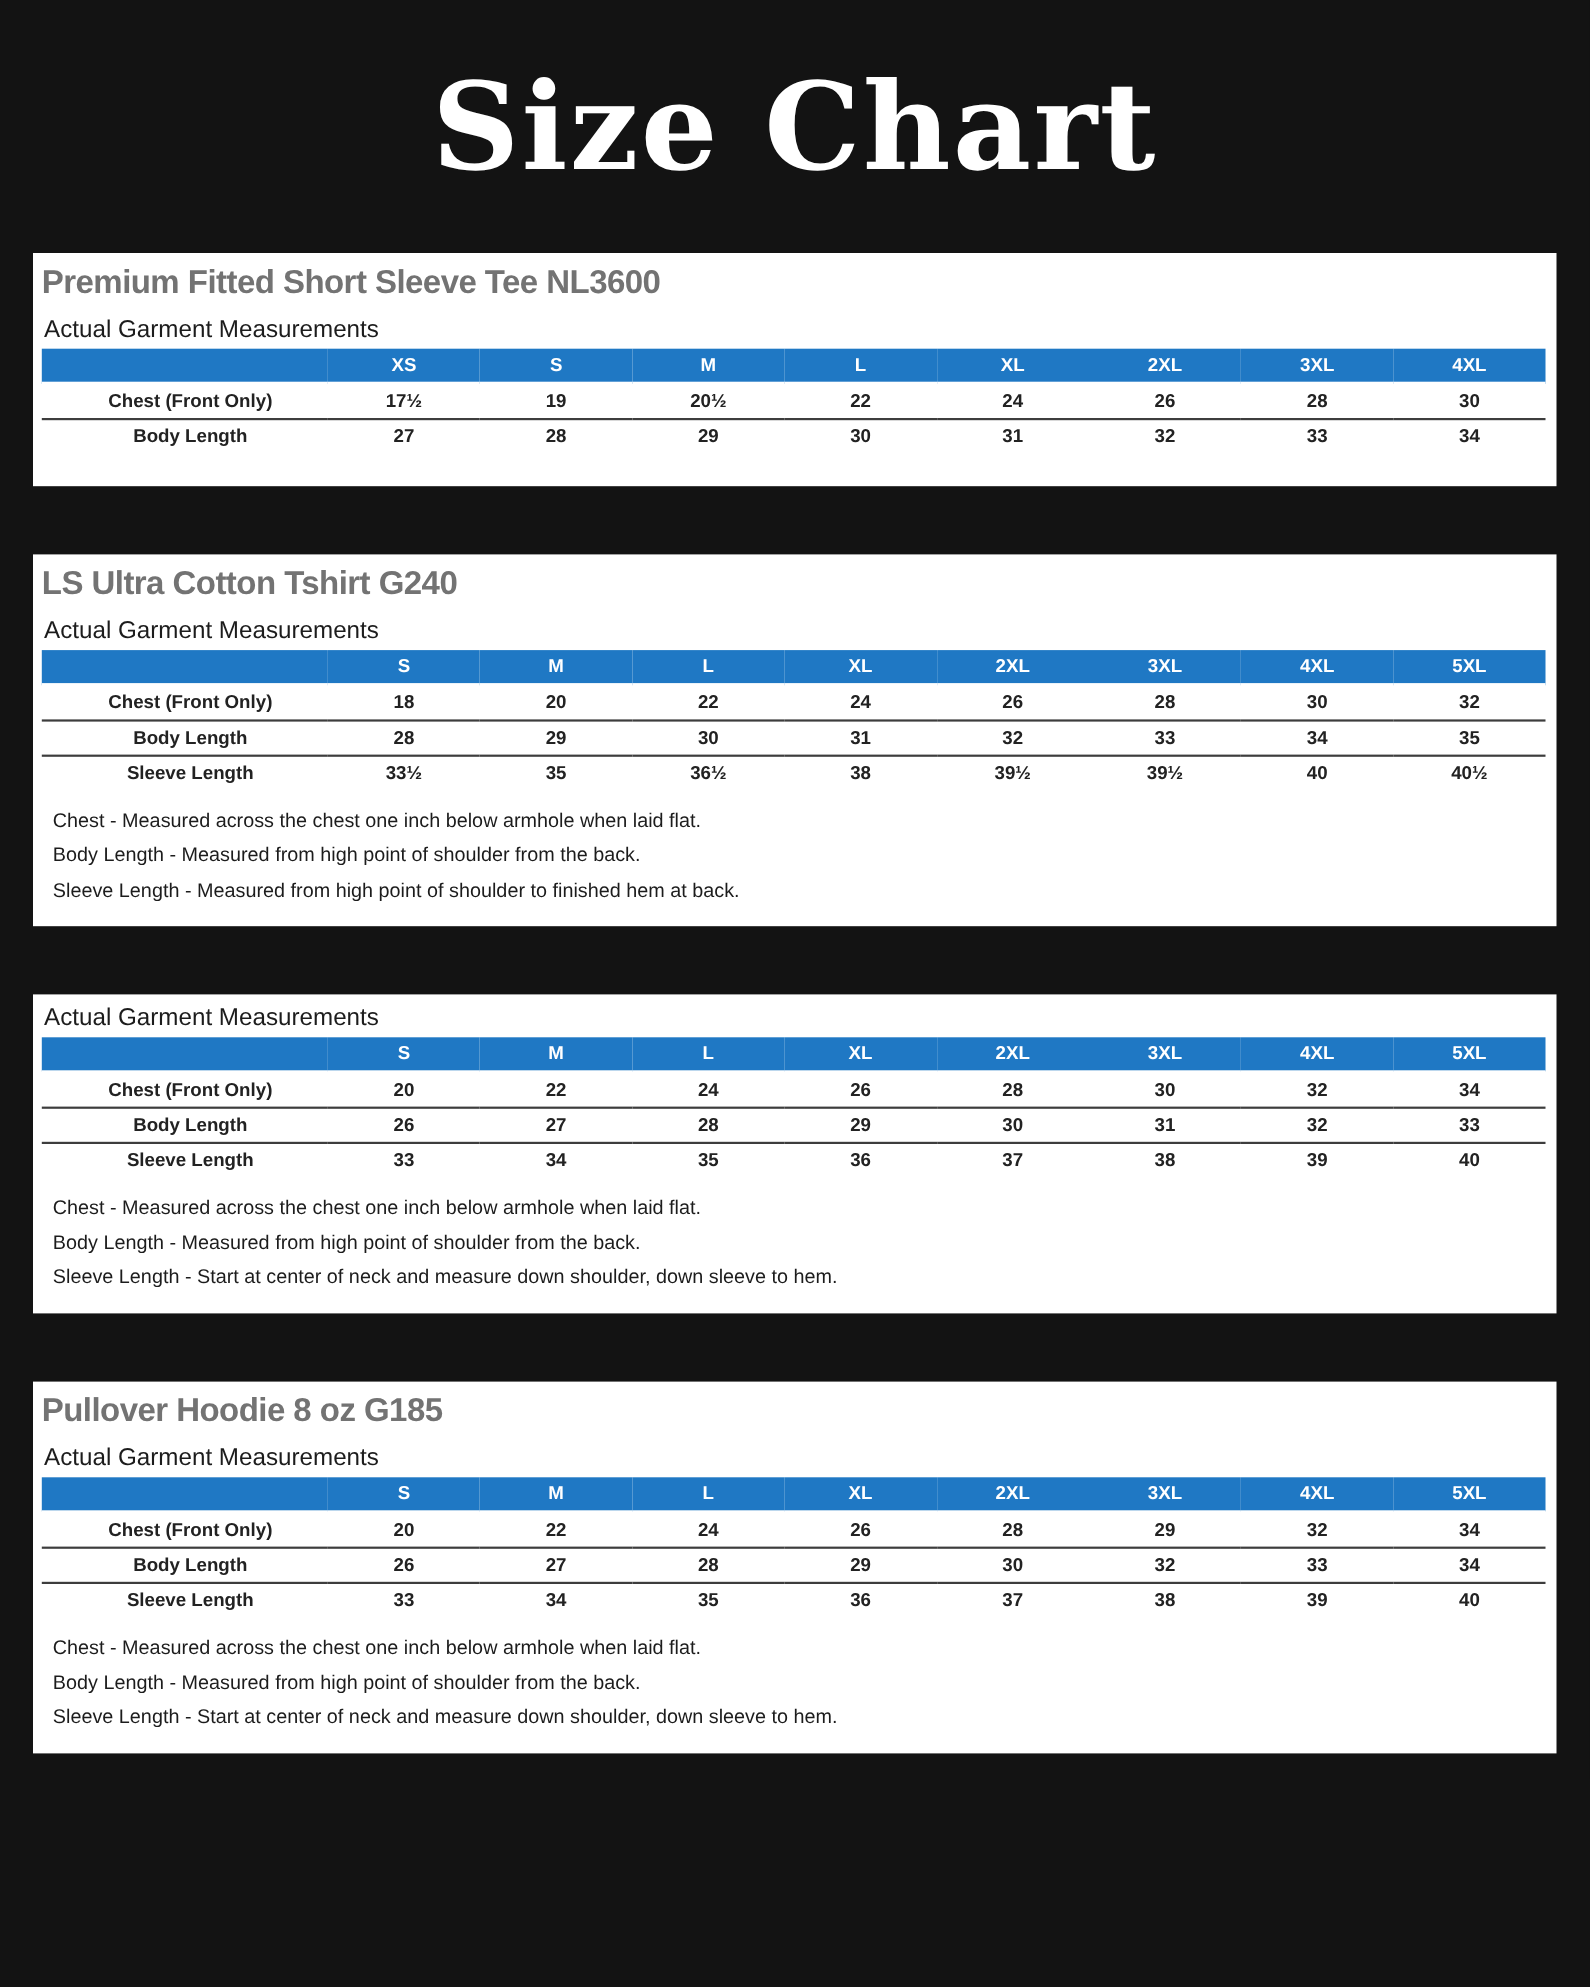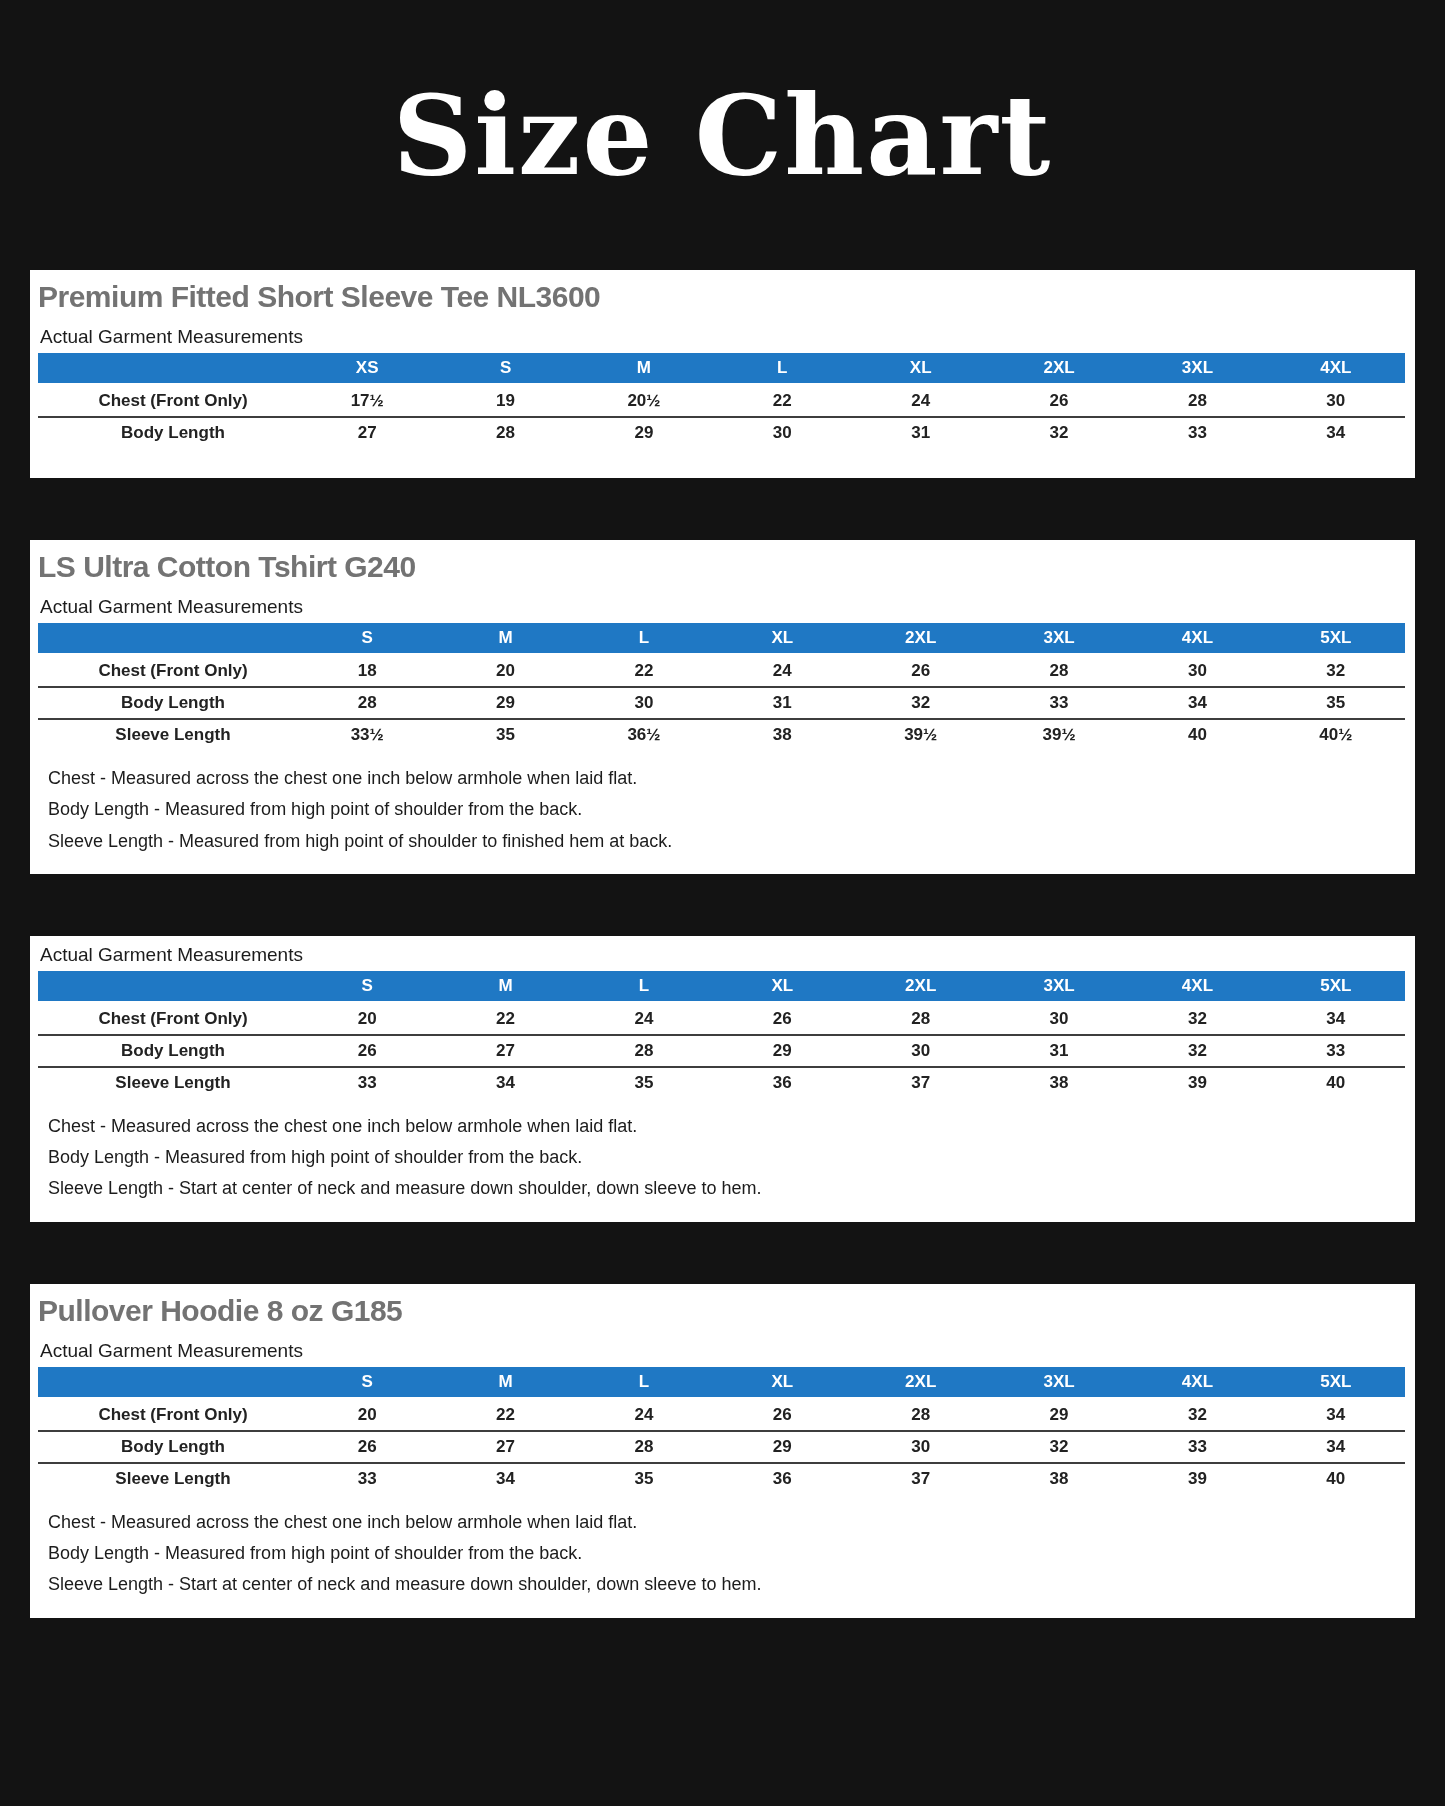--- a/index.html
+++ b/index.html
@@ -4,21 +4,21 @@
 <style>
   html, body { margin: 0; padding: 0; }
   body {
     width: 1445px;
     height: 1806px;
     background: #131313;
     font-family: "Liberation Sans", sans-serif;
     overflow: hidden;
   }
   .title-wrap {
-    height: 270px;
+    height: 230px;
     display: flex;
     align-items: center;
     justify-content: center;
   }
   .title-wrap h1 {
     margin: 0;
     font-family: "DejaVu Serif", serif;
     font-weight: bold;
     font-size: 110px;
     letter-spacing: 2px;
@@ -30,21 +30,21 @@
     padding: 8px 10px 14px 8px;
   }
   .panel-title {
     margin: 2px 0 12px 0;
     font-size: 30px;
     font-weight: bold;
     color: #737373;
     letter-spacing: -0.5px;
   }
   .subtitle {
-    font-size: 19px;
+    font-size: 22px;
     color: #1c1c1c;
     margin: 0 0 5px 2px;
   }
   table.size-table {
     width: 100%;
     border-collapse: collapse;
     table-layout: fixed;
     font-size: 17px;
     color: #222;
   }

